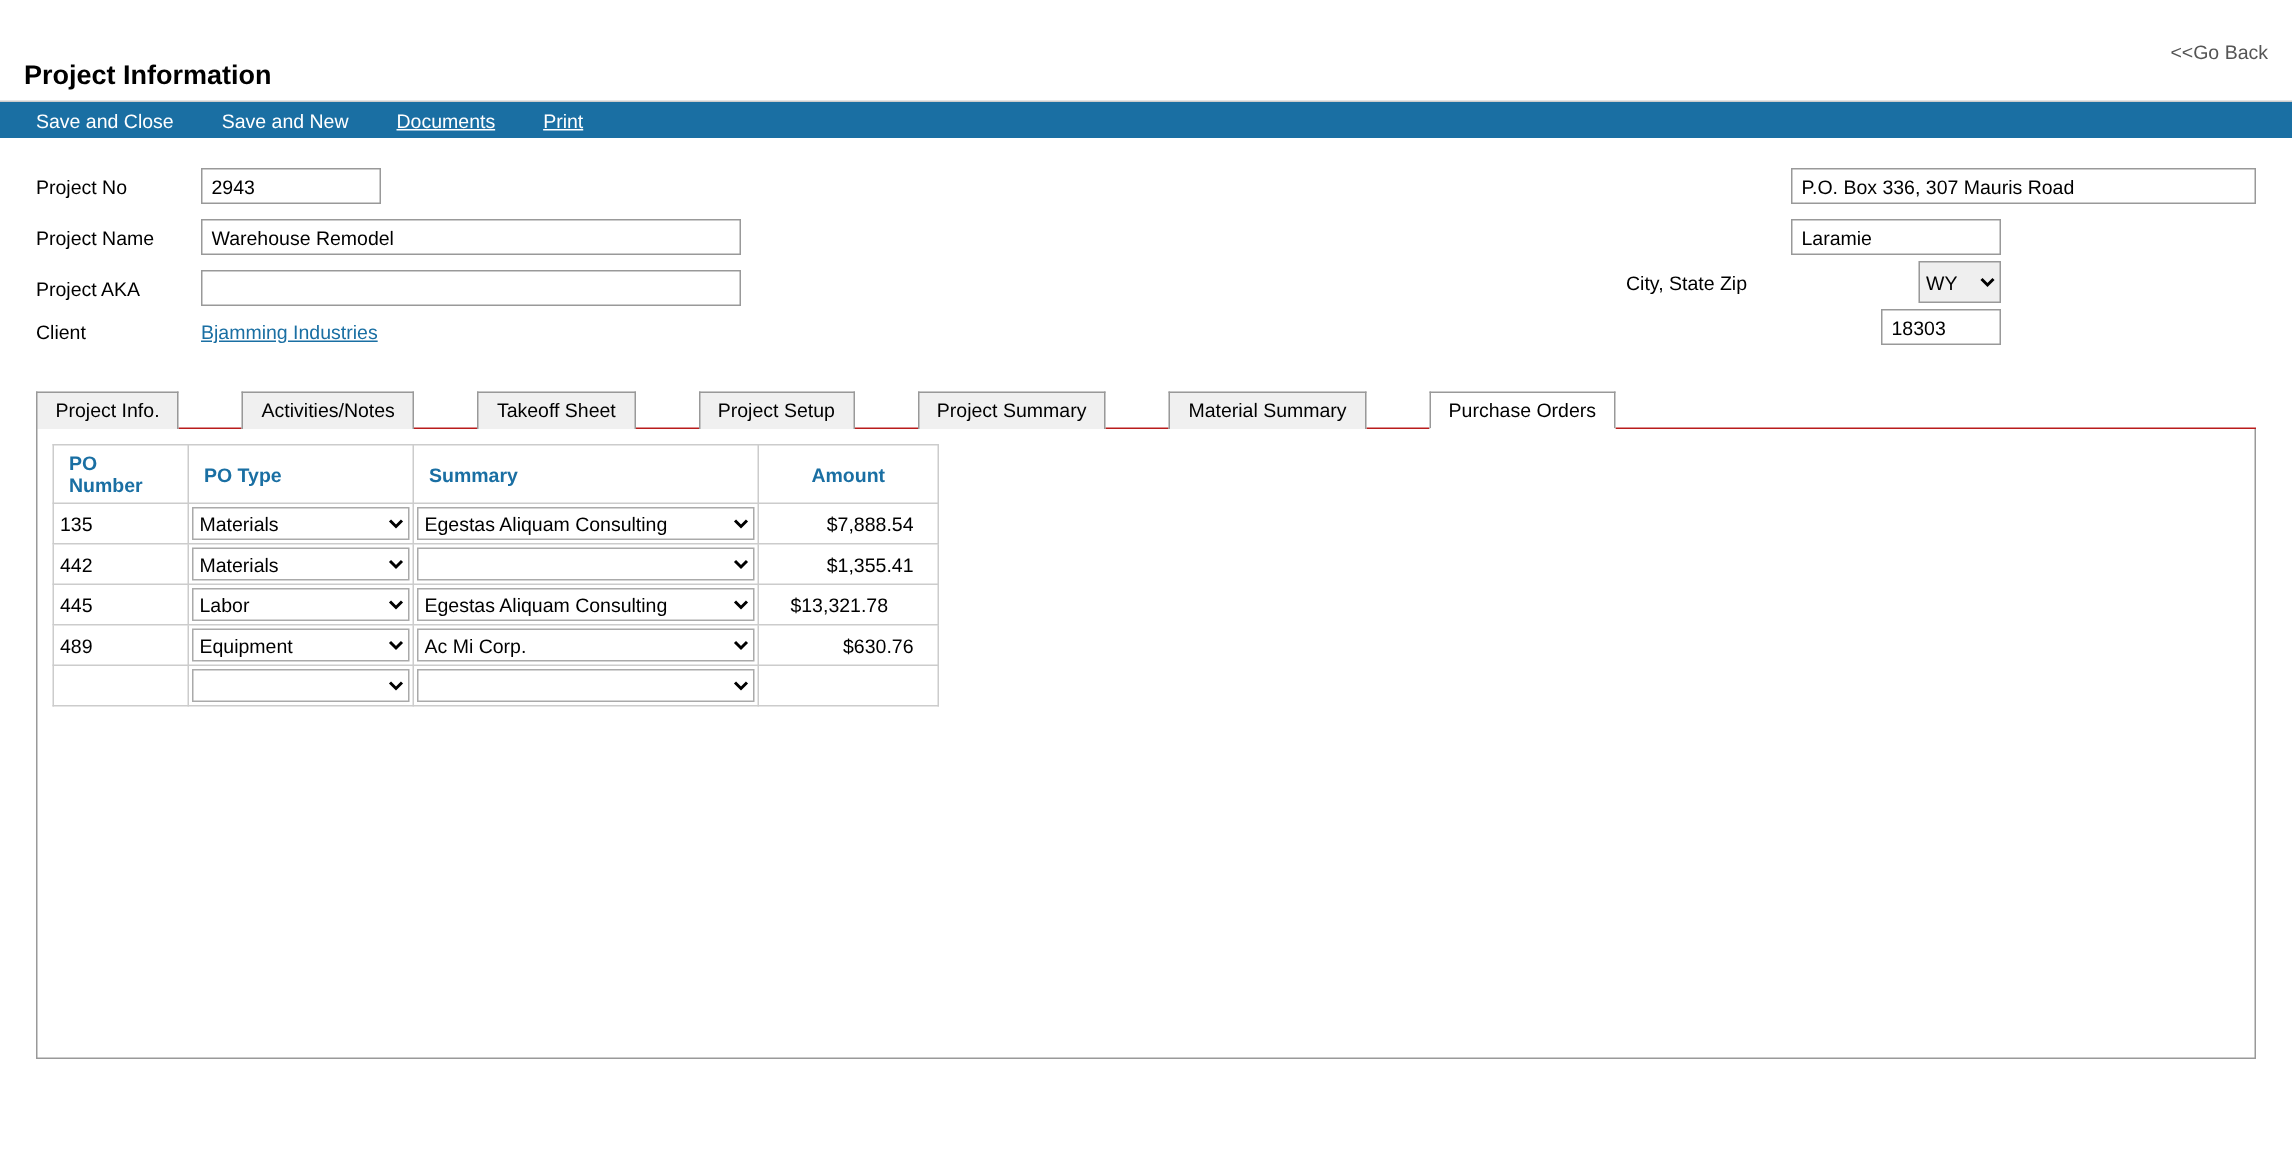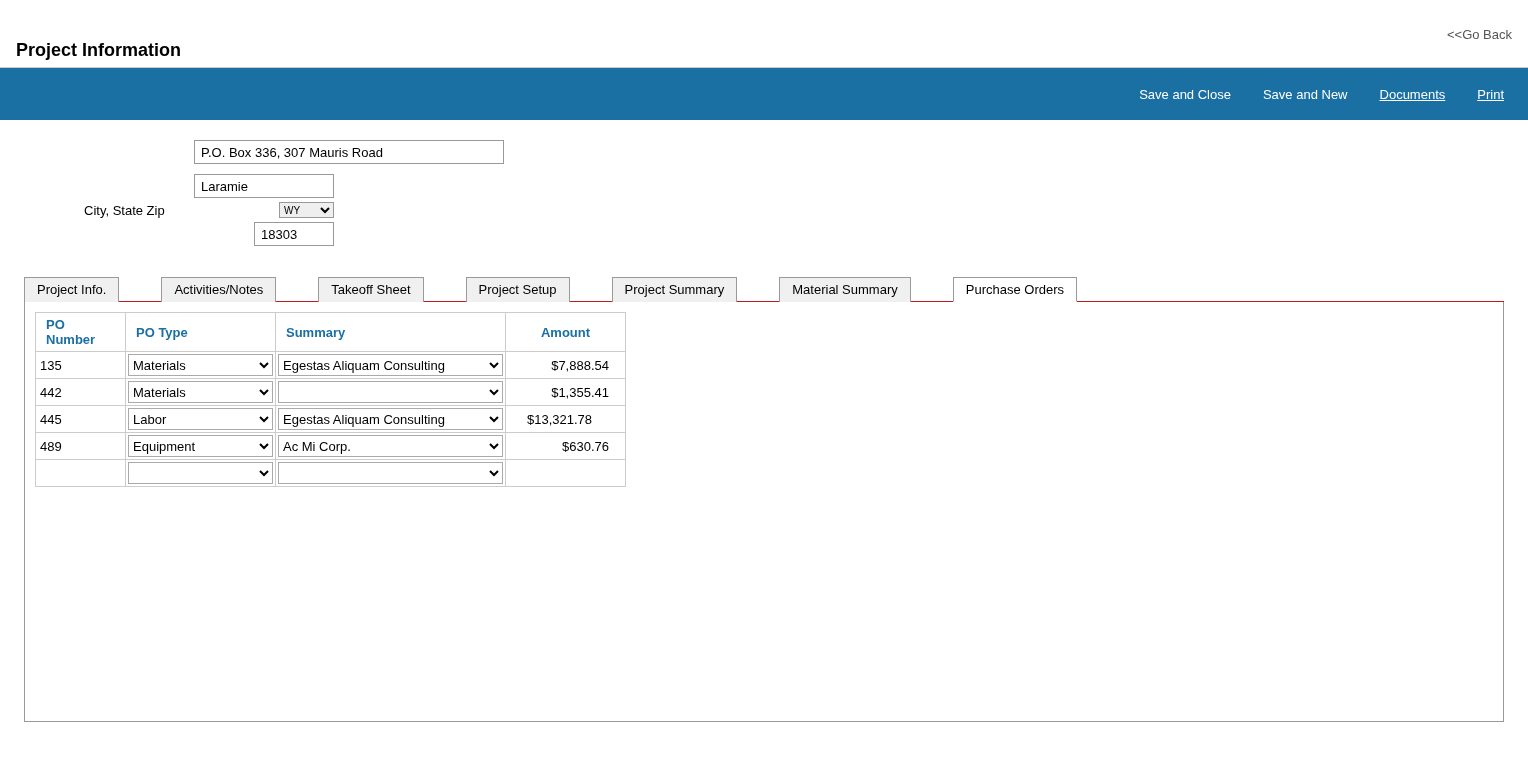--- a/index.html
+++ b/index.html
@@ -20,23 +20,22 @@
     .go-back {
       color: #555;
       font-size: 13px;
     }
 
     .toolbar {
       background: #1a6fa3;
       display: flex;
       align-items: center;
       padding: 0 8px;
-      height: 52px;
+      height: 24px;
       gap: 0;
-      justify-content: flex-end;
     }
     .toolbar-btn {
       color: #fff;
       background: transparent;
       border: none;
       cursor: pointer;
       padding: 0 16px;
       height: 36px;
       font-size: 13px;
       text-decoration: none;
@@ -148,41 +147,59 @@
     .col-vendor { width: 230px; }
     .col-amount { width: 120px; }
 
     .city-state-zip {
       display: flex;
       align-items: flex-end;
       gap: 4px;
       flex-direction: column;
     }
     .city-input { width: 140px; }
-    .state-select { width: 55px; height: 16px; border: 1px solid #999; font-size: 10px; }
+    .state-select { width: 55px; height: 28px; border: 1px solid #999; font-size: 13px; }
     .zip-input { width: 80px; }
   </style>
 </head>
 <body>
 
 <div class="page-header">
   <span class="page-title">Project Information</span>
   <span class="go-back">&lt;&lt;Go Back</span>
 </div>
 
 <div class="toolbar">
   <button class="toolbar-btn">Save and Close</button>
   <button class="toolbar-btn">Save and New</button>
   <button class="toolbar-btn underline">Documents</button>
   <button class="toolbar-btn underline">Print</button>
 </div>
 
 <div class="form-section">
   <div class="two-col">
 
+    <div class="left-col">
+      <div class="form-row">
+        <span class="form-label">Project No</span>
+        <input class="form-input form-input-short" type="text" value="2943" style="">
+      </div>
+      <div class="form-row">
+        <span class="form-label">Project Name</span>
+        <input class="form-input form-input-medium" type="text" value="Warehouse Remodel" style="">
+      </div>
+      <div class="form-row">
+        <span class="form-label">Project AKA</span>
+        <input class="form-input form-input-medium" type="text" value="" style="">
+      </div>
+      <div class="form-row">
+        <span class="form-label">Client</span>
+        <span class="client-link">Bjamming Industries</span>
+      </div>
+    </div>
 
     <div style="margin-left: 60px;">
       <div class="form-row">
         <span class="form-label"></span>
         <input class="form-input" style="width: 310px;" type="text" value="P.O. Box 336, 307 Mauris Road">
       </div>
       <div class="form-row">
         <span class="form-label">City, State Zip</span>
         <div class="city-state-zip">
           <input class="form-input city-input" type="text" value="Laramie" style="">

